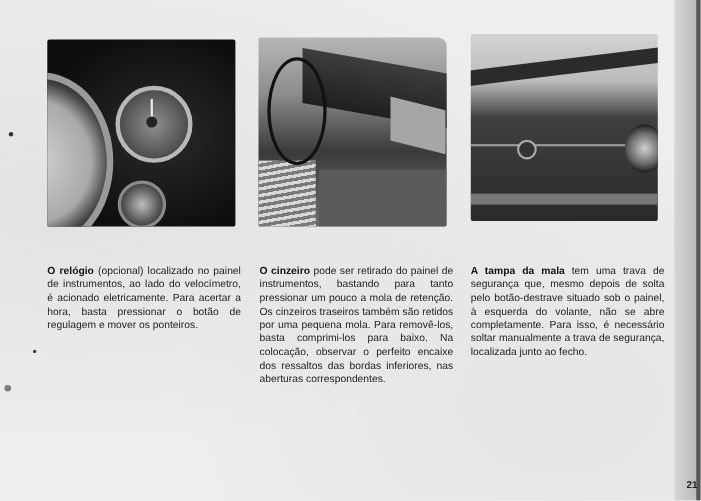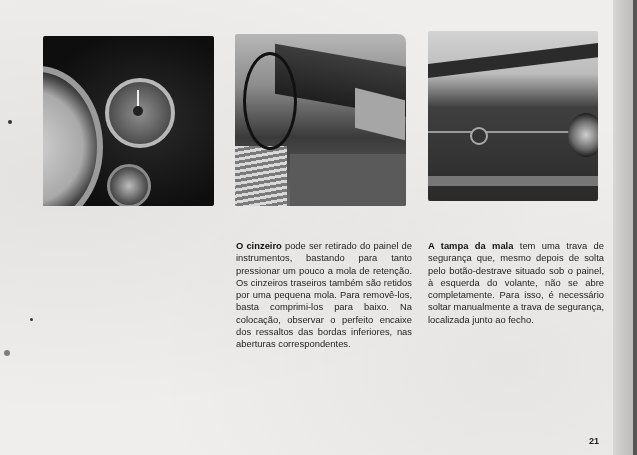--- a/index.html
+++ b/index.html
@@ -76,21 +76,21 @@
 
   .col {
     position: absolute; top: 240px; width: 176px;
     font-size: 9.4px; line-height: 12.3px; color: #1d1d1d; text-align: justify;
   }
   .col b { font-weight: bold; color: #111; }
   .c1 { left: 43px; }
   .c2 { left: 236px; }
   .c3 { left: 428px; }
   .page-num {
-    position: absolute; left: 589px; top: 436px; font-size: 9px; font-weight: bold; color: #222;
+    position: absolute; left: 624px; top: 436px; font-size: 9px; font-weight: bold; color: #222;
   }
   .speck { position: absolute; border-radius: 50%; background: #333; }
 </style>
 </head>
 <body>
 
 <div class="page">
   <div class="edge"></div>
 
   <div class="photo p1">
@@ -108,20 +108,23 @@
   </div>
 
   <div class="photo p3">
     <div class="lid"></div>
     <div class="body-line"></div>
     <div class="vw"></div>
     <div class="lamp"></div>
     <div class="bumper"></div>
   </div>
 
+  <div class="col c1">
+    <b>O relógio</b><span> (opcional) localizado no painel de instrumentos, ao lado do velocímetro, é acionado eletricamente. Para acertar a hora, basta pressionar o botão de regulagem e mover os ponteiros.</span>
+  </div>
 
   <div class="col c3">
     <b>A tampa da mala</b><span> tem uma trava de segurança que, mesmo depois de solta pelo botão-destrave situado sob o painel, à esquerda do volante, não se abre completamente. Para isso, é necessário soltar manualmente a trava de segurança, localizada junto ao fecho.</span>
   </div>
 
   <div class="col c2">
     <b>O cinzeiro</b><span> pode ser retirado do painel de instrumentos, bastando para tanto pressionar um pouco a mola de retenção. Os cinzeiros traseiros também são retidos por uma pequena mola. Para removê-los, basta comprimi-los para baixo. Na colocação, observar o perfeito encaixe dos ressaltos das bordas inferiores, nas aberturas correspondentes.</span>
   </div>
 
   <div class="page-num">21</div>

